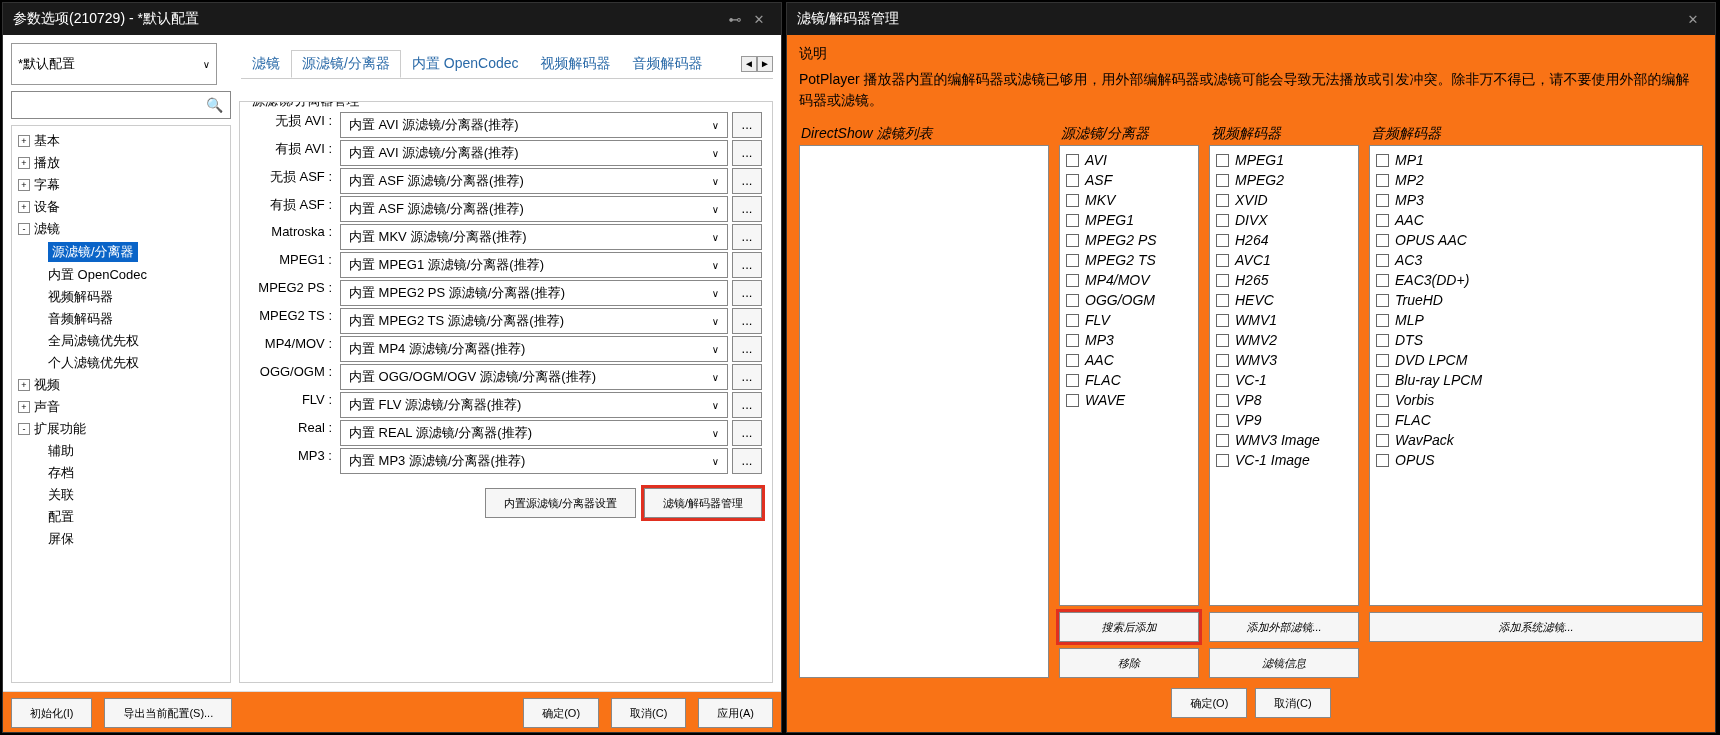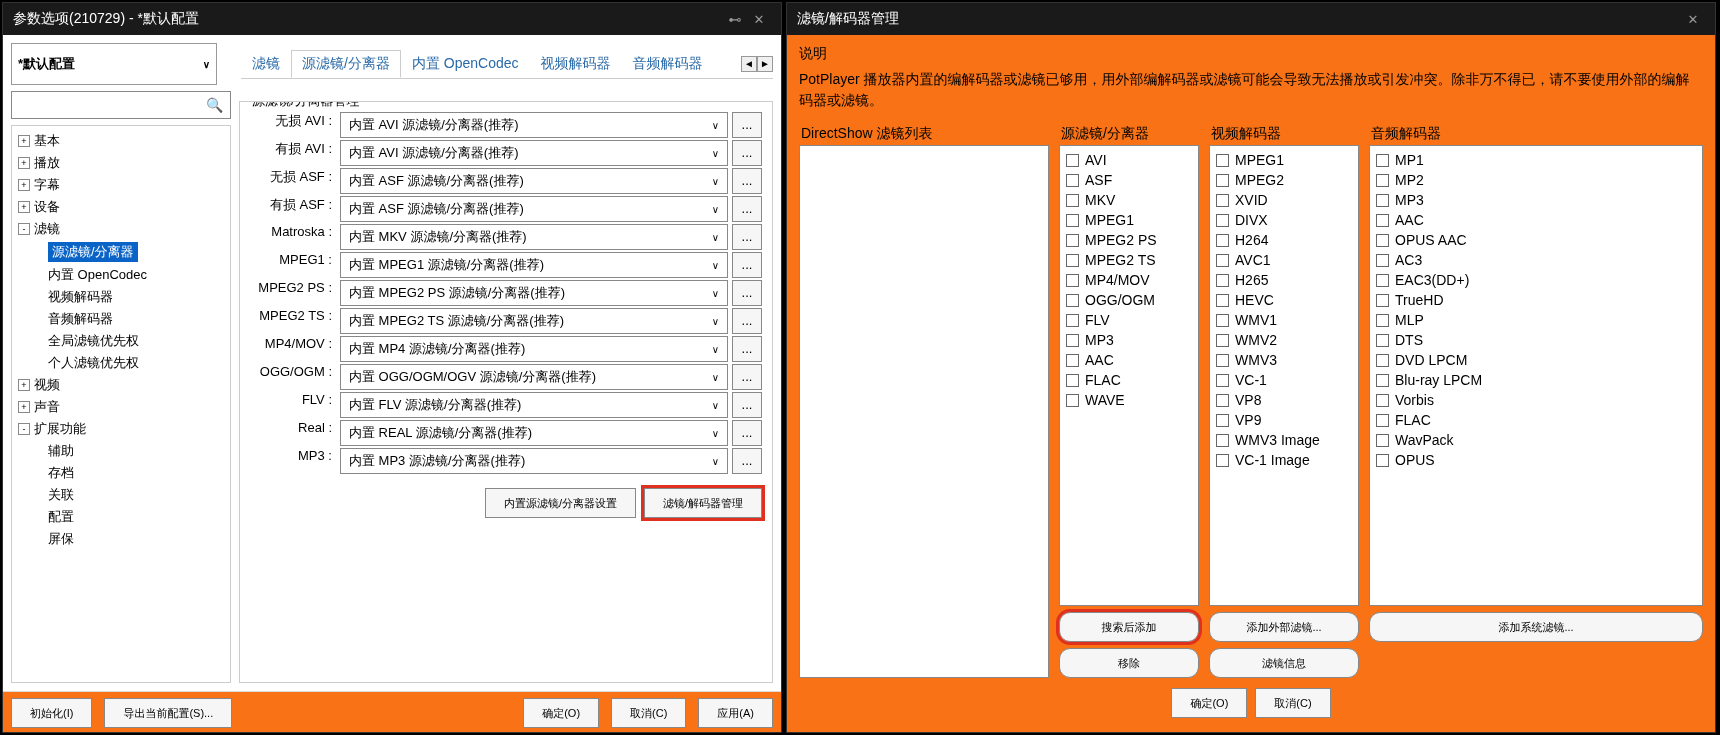--- a/index.html
+++ b/index.html
@@ -5,21 +5,21 @@
 * { box-sizing: border-box; margin: 0; padding: 0; font-family: "Microsoft YaHei", Arial, sans-serif; }
 body { background: #000; width: 1720px; height: 735px; display: flex; gap: 4px; padding: 2px; }
 .window { background: #f97316; display: flex; flex-direction: column; border: 1px solid #333; }
 .left-window { width: 780px; }
 .right-window { width: 930px; }
 .titlebar { background: #1a1a1a; color: #fff; height: 32px; display: flex; align-items: center; padding: 0 10px; font-size: 14px; }
 .titlebar-title { flex: 1; }
 .titlebar-icon { width: 24px; text-align: center; color: #999; cursor: pointer; font-size: 13px; }
 .left-body { flex: 1; display: flex; flex-direction: column; background: #fff; padding: 8px; overflow: hidden; }
 .config-row { display: flex; align-items: center; margin-bottom: 6px; }
-.config-select { flex: 0 0 206px; height: 42px; border: 1px solid #999; background: #fff; display: flex; align-items: center; padding: 12px 6px; font-size: 13px; font-weight: bold; }
+.config-select { flex: 0 0 206px; height: 42px; border: 1px solid #999; background: #fff; display: flex; align-items: center; padding: 12px 6px; font-size: 13px; }
 .config-select .arrow { margin-left: auto; font-size: 10px; }
 .tabs { display: flex; flex: 1; margin-left: 24px; align-items: center; border-bottom: 1px solid #ccc; height: 30px; }
 .tab { padding: 4px 10px; font-size: 14px; color: #2a6aa8; cursor: pointer; border: 1px solid transparent; border-bottom: none; }
 .tab.active { border: 1px solid #ccc; border-bottom: 1px solid #fff; background: #fff; margin-bottom: -1px; }
 .tab-nav { margin-left: auto; display: flex; }
 .tab-nav-btn { width: 16px; height: 16px; border: 1px solid #999; font-size: 10px; display: flex; align-items: center; justify-content: center; cursor: pointer; background: #f0f0f0; }
 .main-split { display: flex; flex: 1; gap: 8px; overflow: hidden; }
 .sidebar { width: 220px; display: flex; flex-direction: column; }
 .search-box { height: 28px; border: 1px solid #888; display: flex; align-items: center; padding: 0 6px; }
 .search-box input { border: none; outline: none; flex: 1; font-size: 13px; }
@@ -39,27 +39,27 @@
 .row-btn { width: 30px; height: 26px; border: 1px solid #888; margin-left: 4px; text-align: center; font-size: 13px; background: #f6f6f6; cursor: pointer; line-height: 24px; }
 .bottom-buttons { display: flex; justify-content: flex-end; gap: 8px; margin-top: 14px; }
 .btn { height: 30px; padding: 0 18px; border: 1px solid #888; background: #f6f6f6; font-size: 11px; cursor: pointer; display: flex; align-items: center; }
 .btn.highlight { outline: 3px solid #e03020; }
 .footer-btns { display: flex; gap: 12px; padding: 6px 8px 4px 8px; border-top: 1px solid #ddd; }
 .footer-btns .spacer { flex: 1; }
 .right-body { flex: 1; display: flex; flex-direction: column; padding: 10px 12px; overflow: hidden; }
 .desc-title { font-size: 14px; margin-bottom: 6px; }
 .desc-text { font-size: 14px; margin-bottom: 14px; line-height: 1.5; }
 .columns { display: flex; gap: 10px; flex: 1; overflow: hidden; }
-.col { display: flex; flex-direction: column; }
+.col { display: flex; flex-direction: column; font-style: italic; }
 .col-title { font-size: 14px; margin-bottom: 2px; padding-left: 2px; }
 .col-list { border: 1px solid #888; flex: 1; overflow: auto; padding: 4px; background: #fff; }
 .check-item { display: flex; align-items: center; padding: 2px 2px; font-size: 14px; cursor: pointer; }
 .check-item .cb { width: 13px; height: 13px; border: 1px solid #666; margin-right: 6px; }
 .col-buttons { display: flex; flex-direction: column; gap: 6px; margin-top: 6px; }
-.col-buttons .btn { justify-content: center; border-radius: 11px; }
+.col-buttons .btn { justify-content: center; }
 .right-footer { display: flex; justify-content: center; gap: 8px; padding: 10px 0 4px 0; }
 .col1 { width: 250px; }
 .col2 { width: 140px; }
 .col3 { width: 150px; }
 .col4 { flex: 1; }
 </style>
 </head>
 <body>
 
 <div class="window left-window">

